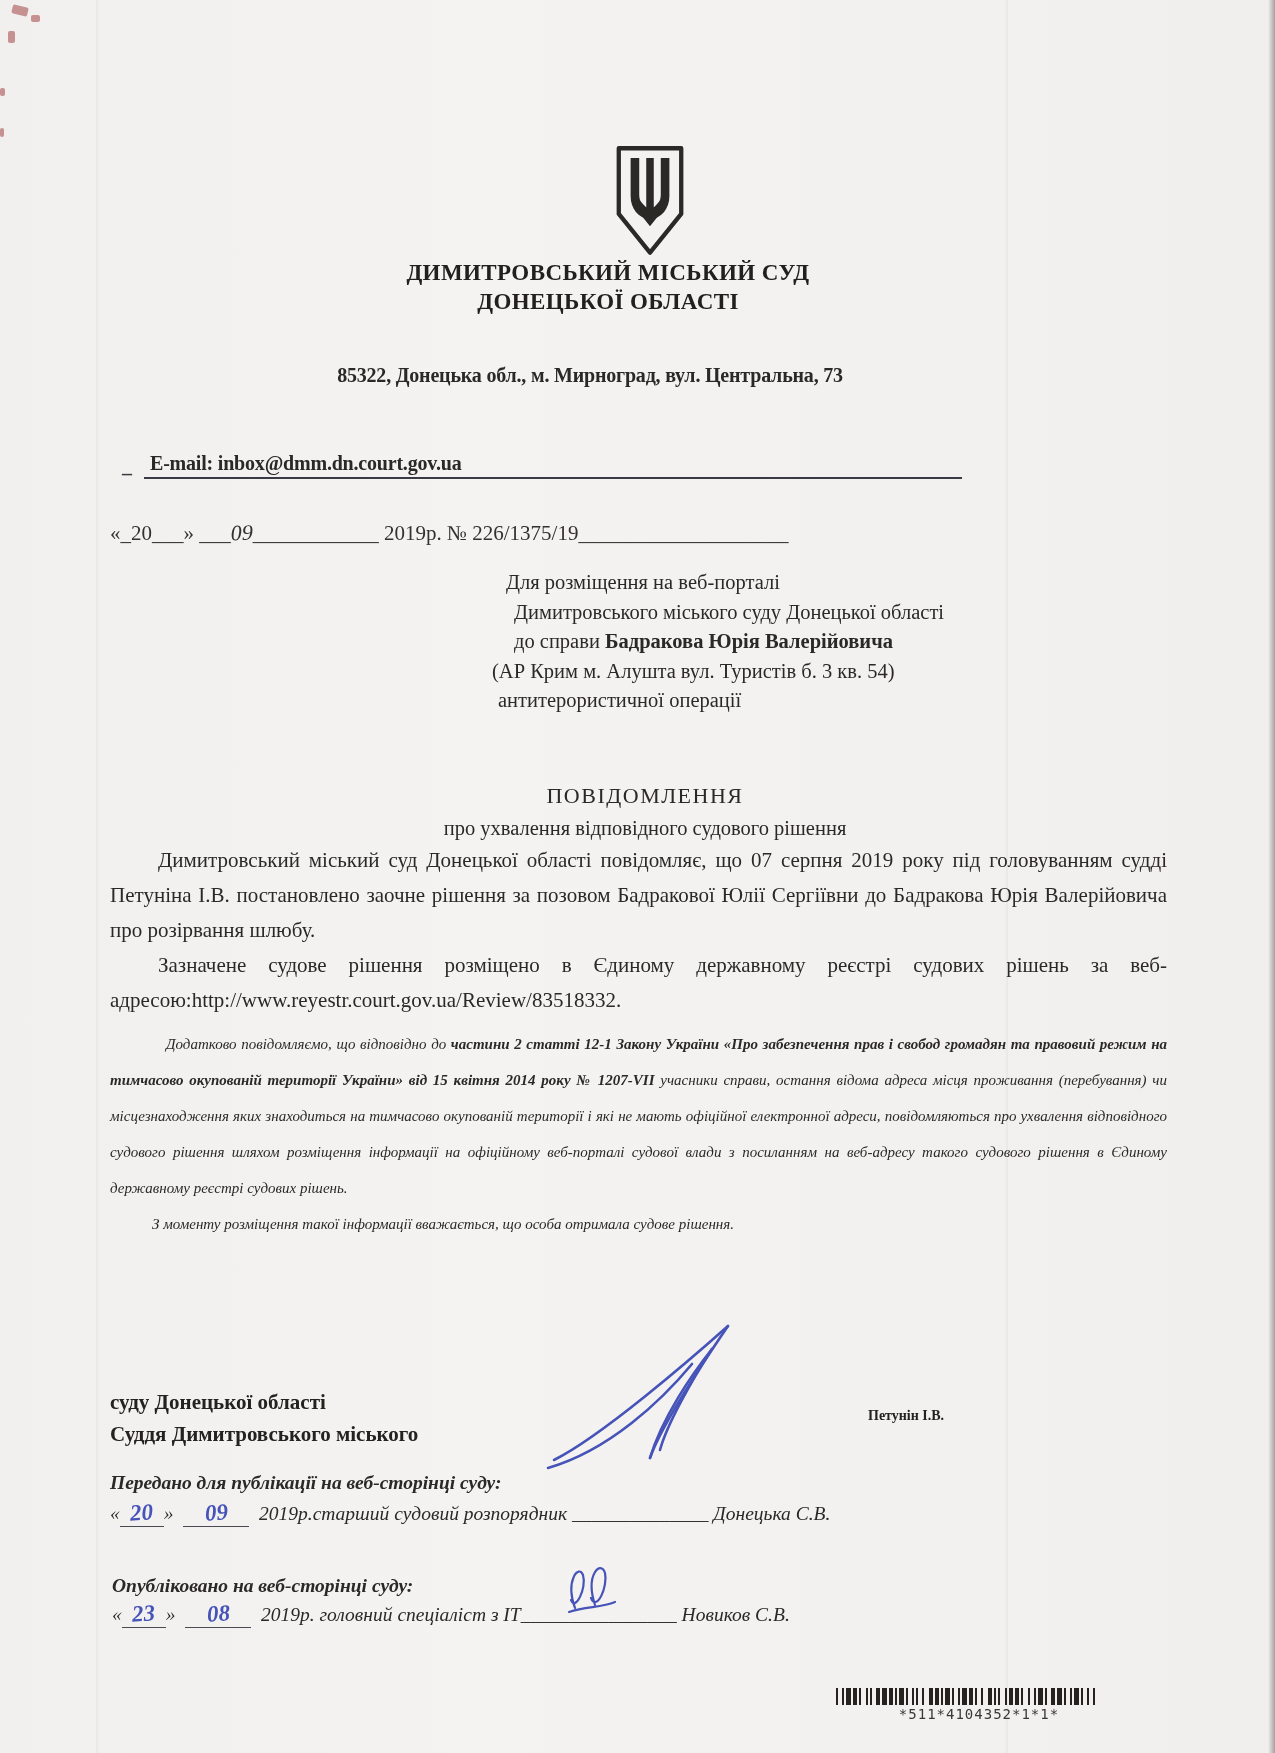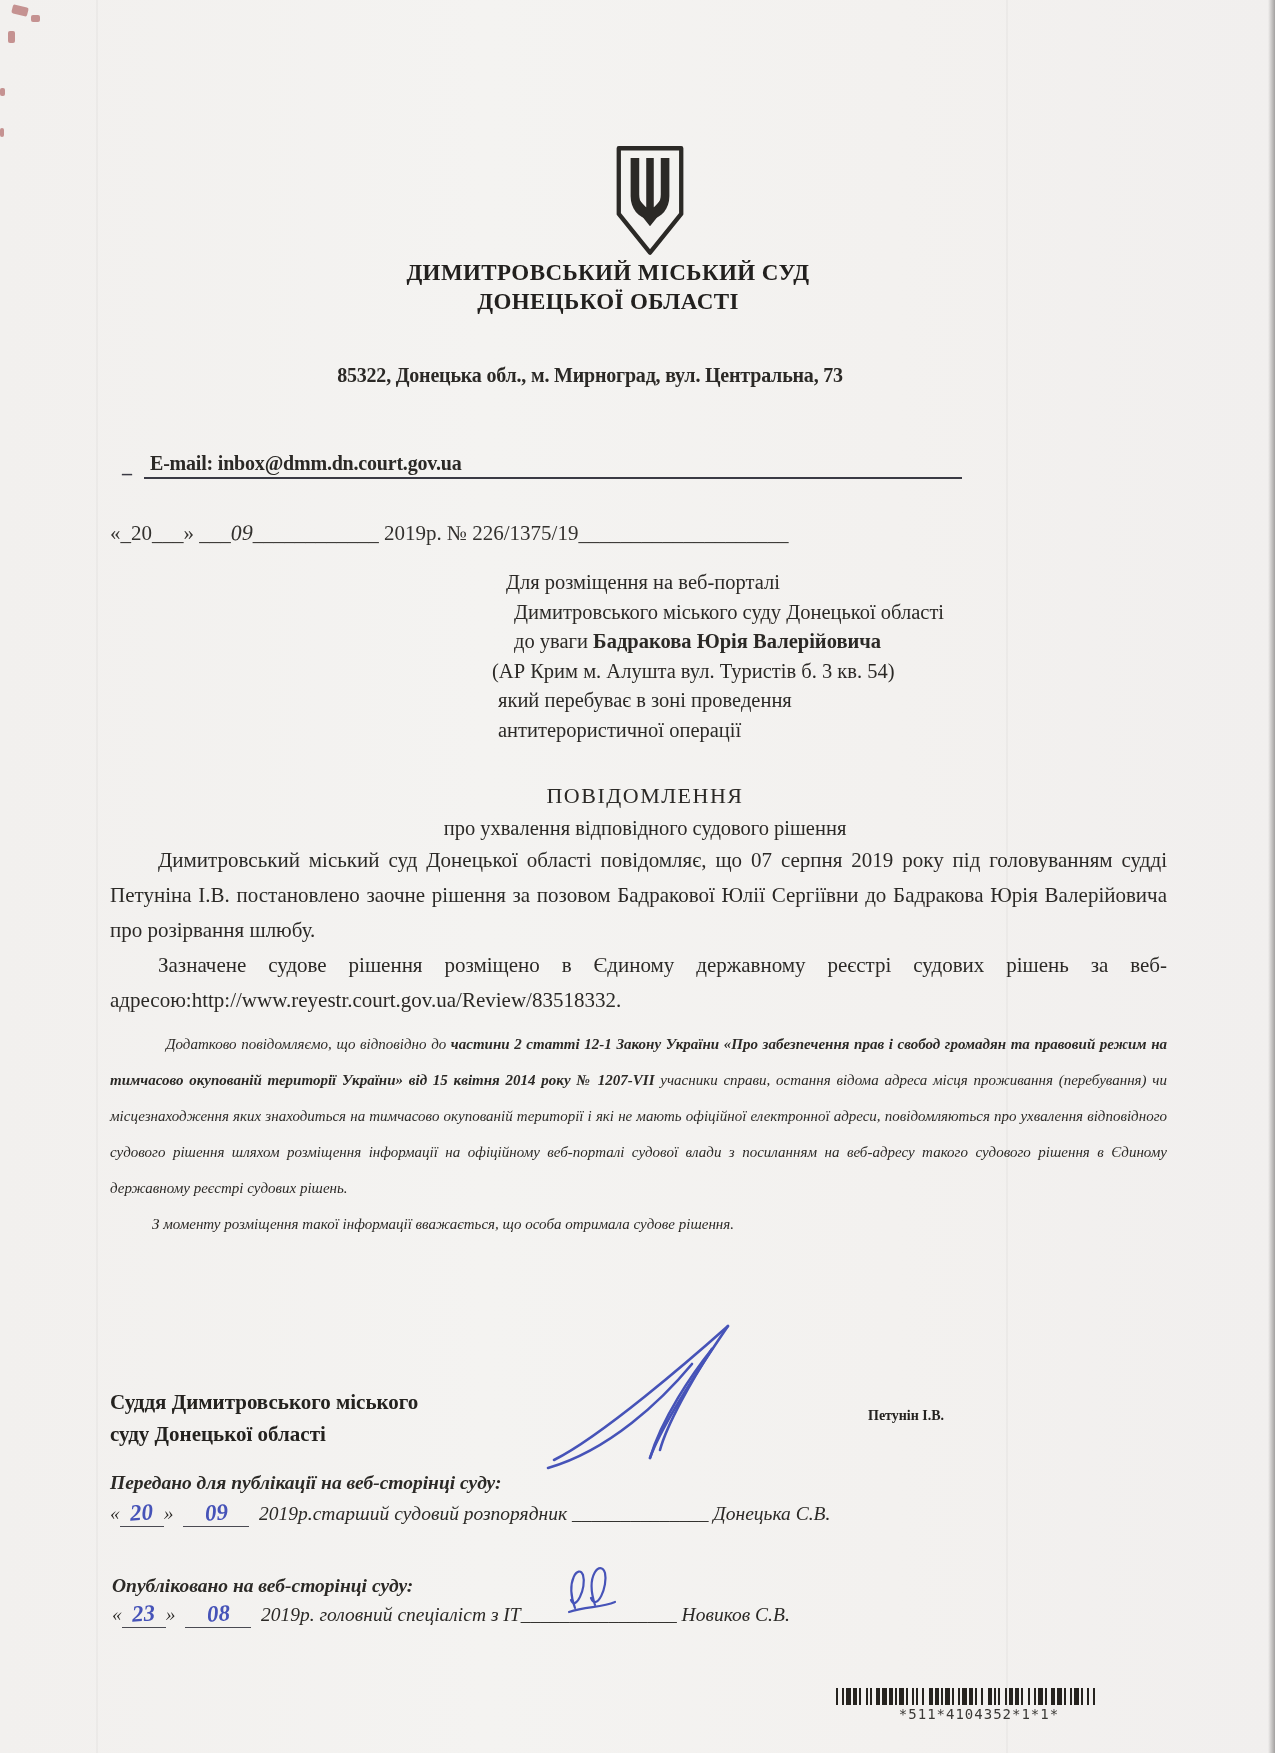--- a/index.html
+++ b/index.html
@@ -109,23 +109,22 @@
   <div class="contact-row">
     <span class="gap">_</span>
     <span class="seg email">E-mail: inbox@dmm.dn.court.gov.ua</span>
   </div>
 
   <div class="date-row"><span>«_20___»</span><span> ___</span><span class="hw-ink">09</span><span>____________ </span><span>2019р. № 226/1375/19</span><span>____________________</span></div>
 
   <div class="recipient">
     <div class="in1">Для розміщення на веб-порталі</div>
     <div class="in2">Димитровського міського суду Донецької області</div>
-    <div class="in2"><span>до уваги </span><b>Бадракова Юрія Валерійовича</b></div>
+    <div class="in2"><span>до справи </span><b>Бадракова Юрія Валерійовича</b></div>
     <div>(АР Крим м. Алушта вул. Туристів б. 3 кв. 54)</div>
-    <div class="in3">який перебуває в зоні проведення</div>
     <div class="in3">антитерористичної  операції</div>
   </div>
 
   <div class="notice-title">ПОВІДОМЛЕННЯ</div>
   <div class="notice-subtitle">про ухвалення відповідного судового рішення</div>
 
   <div class="body-text">
     <p>Димитровський міський суд Донецької області повідомляє, що 07 серпня 2019 року під головуванням судді Петуніна І.В. постановлено заочне рішення за позовом Бадракової Юлії Сергіївни до Бадракова Юрія  Валерійовича про розірвання шлюбу.</p>
     <p>Зазначене судове рішення розміщено в Єдиному державному реєстрі судових рішень за веб-адресою:http://www.reyestr.court.gov.ua/Review/83518332.</p>
   </div>
@@ -139,22 +138,22 @@
     <svg viewBox="0 0 235 158" width="235" height="158" fill="none" stroke="#4653b8" stroke-width="2.6" stroke-linecap="round">
       <path d="M14 142 C 62 118, 152 40, 188 8"></path>
       <path d="M188 8 C 162 46, 122 106, 110 140"></path>
       <path d="M110 140 C 122 100, 152 56, 172 31"></path>
       <path d="M172 31 C 152 62, 127 106, 120 132"></path>
       <path d="M8 150 C 70 132, 122 82, 152 46"></path>
     </svg>
   </div>
 
   <div class="judge-title">
+    <div>суду Донецької області</div>
     <div>Суддя Димитровського міського</div>
-    <div>суду Донецької області</div>
   </div>
   <div class="judge-name">Петунін  І.В.</div>
 
   <div class="foot-heading transfer-heading">Передано для публікації на веб-сторінці суду:</div>
   <div class="foot-row transfer-row"><span>«</span><span class="ul day"><span class="hw">20</span></span><span>»</span>&nbsp;&nbsp;<span class="ul month"><span class="hw">09</span></span>&nbsp;&nbsp;<span>2019р.старший  судовий розпорядник </span><span>______________</span><span> Донецька С.В.</span></div>
 
   <div class="foot-heading published-heading">Опубліковано на веб-сторінці суду:</div>
   <div class="foot-row published-row"><span>«</span><span class="ul day"><span class="hw">23</span></span><span>»</span>&nbsp;&nbsp;<span class="ul month"><span class="hw">08</span></span>&nbsp;&nbsp;<span>2019р. головний спеціаліст з ІТ</span><span class="blankwrap"><span>________________</span><span class="it-sign"><svg viewBox="0 0 64 58" width="64" height="58" fill="none" stroke="#4653b8" stroke-width="2.2" stroke-linecap="round">
             <path d="M16 48 C 6 20, 20 4, 24 15 C 28 28, 16 52, 12 40"></path>
             <path d="M36 45 C 26 14, 42 0, 46 13 C 49 26, 38 52, 32 38"></path>

